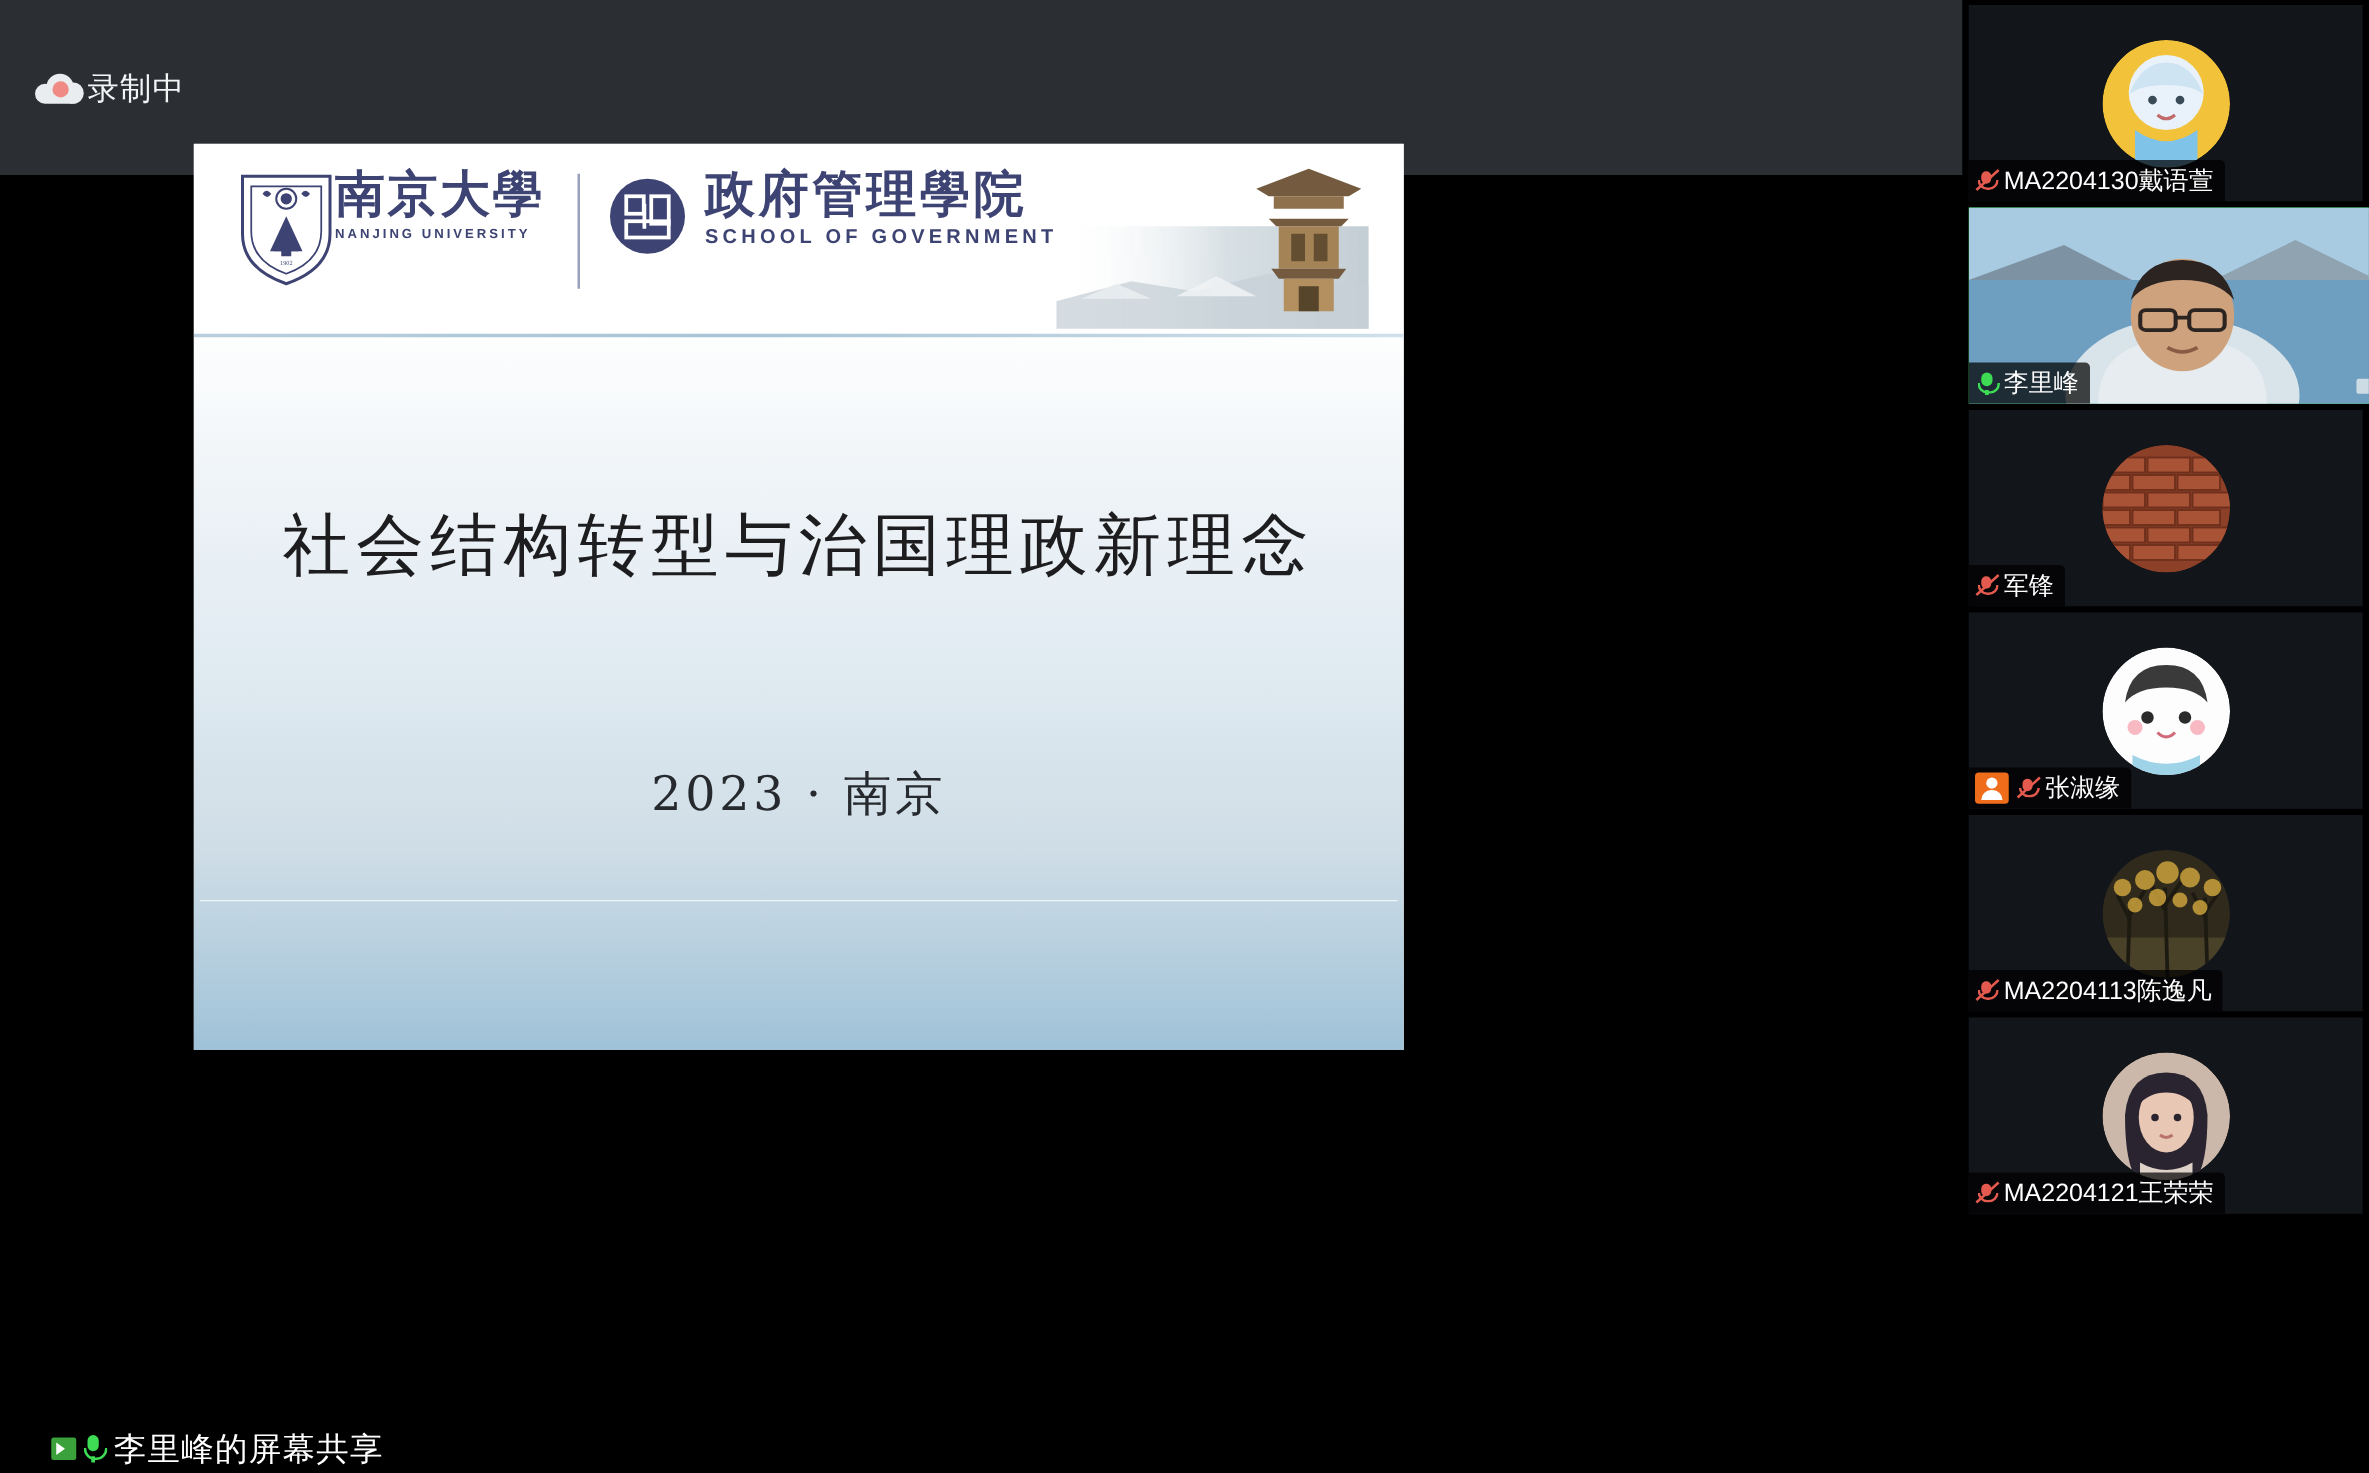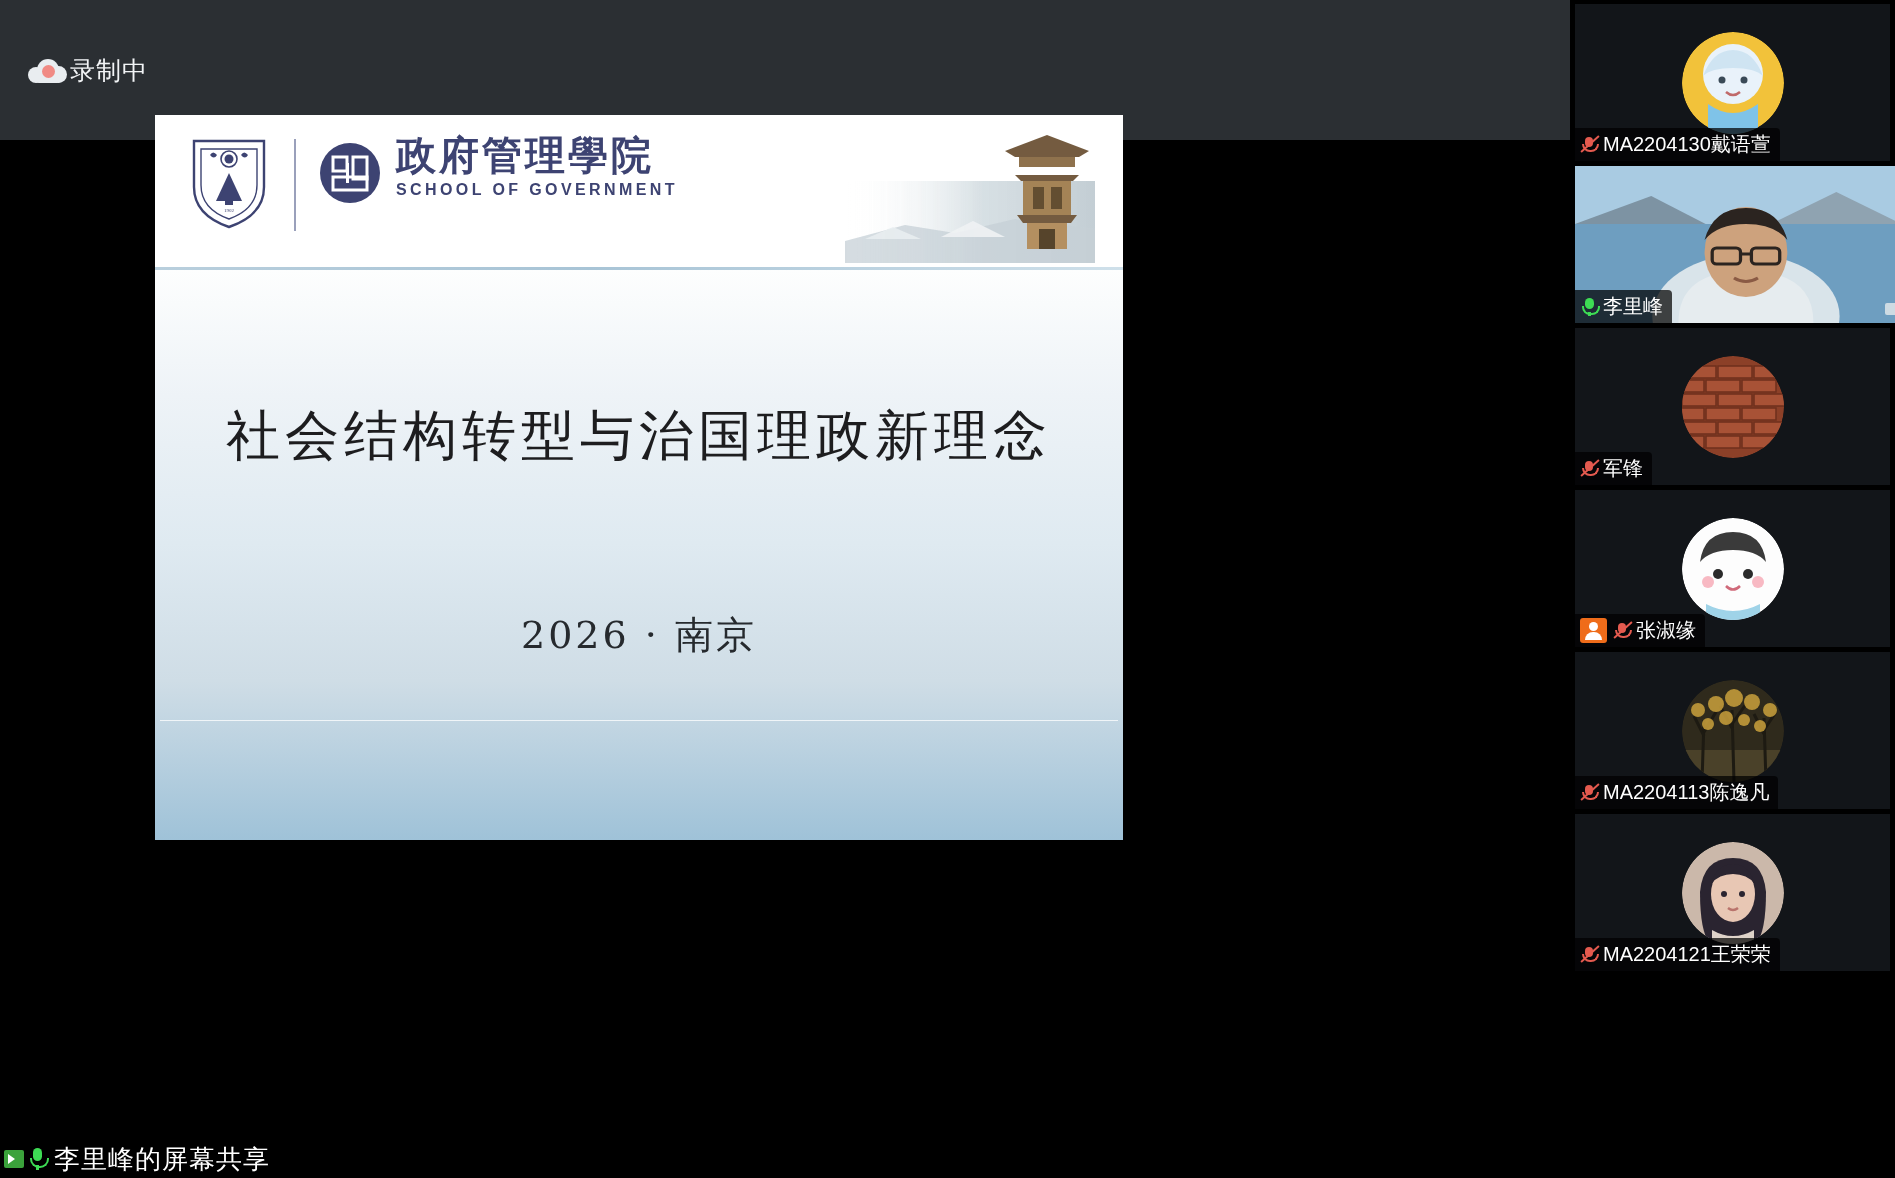--- a/index.html
+++ b/index.html
@@ -38,21 +38,21 @@
 
   .slide-body{position:absolute;left:0;top:155px;width:100%;height:570px;
     background:linear-gradient(180deg,#fdfefe 0%,#eef3f7 22%,#dfeaf1 48%,#cfdde6 72%,#9fc2d8 100%);}
   .slide-title{position:absolute;left:0;top:130px;width:100%;text-align:center;
     font-family:"DejaVu Serif","Liberation Serif",serif;font-size:54px;color:#1d1d1f;letter-spacing:5px;font-weight:normal;}
   .slide-sub{position:absolute;left:0;top:340px;width:100%;text-align:center;
     font-family:"DejaVu Serif","Liberation Serif",serif;font-size:38px;color:#262a2e;letter-spacing:3px;}
   .slide-rule{position:absolute;left:5px;top:450px;width:958px;height:1px;background:rgba(255,255,255,.75);}
 
   
-  .sharebar{position:absolute;left:0;bottom:0;width:1570px;height:38px;background:#000;display:flex;align-items:center;}
+  .sharebar{position:absolute;left:0;bottom:0;width:1570px;height:38px;background:#000;display:flex;align-items:center;padding-left:37px;}
   .share-ico{width:20px;height:18px;margin-left:4px;background:#3ba23b;border-radius:2px;position:relative;}
   .share-ico:after{content:"";position:absolute;left:4px;top:4px;width:0;height:0;
     border-left:7px solid #fff;border-top:5px solid transparent;border-bottom:5px solid transparent;}
   .mic-green{width:14px;height:22px;margin-left:6px;position:relative;}
   .mic-green .body{position:absolute;left:3px;top:0;width:9px;height:13px;border-radius:5px;background:#3ddc54;}
   .mic-green .arc{position:absolute;left:0;top:10px;width:15px;height:8px;border:2px solid #3ddc54;border-top:none;border-radius:0 0 9px 9px;}
   .mic-green .stem{position:absolute;left:6px;top:17px;width:3px;height:5px;background:#3ddc54;}
   .share-text{color:#fff;font-size:26px;margin-left:10px;letter-spacing:1px;}
 
   
@@ -106,20 +106,24 @@
             <circle cx="39" cy="24" r="8" fill="none" stroke="#3d4372" stroke-width="1.6"></circle>
             <circle cx="39" cy="24" r="4.5" fill="#3d4372"></circle>
             <path d="M20 20 q3-5 7 0 q-3 5-7 0 z" fill="#3d4372"></path>
             <path d="M51 20 q3-5 7 0 q-3 5-7 0 z" fill="#3d4372"></path>
             <path d="M39 38 L52 66 L26 66 Z" fill="#3d4372"></path>
             <path d="M39 46 L49 66 L29 66 Z" fill="#3d4372"></path>
             <rect x="35" y="64" width="8" height="6" fill="#3d4372"></rect>
             <text x="39" y="77" font-size="5" fill="#3d4372" text-anchor="middle" font-family="Liberation Serif, serif">1902</text>
           </svg>
 
+          <div class="logo-text-col">
+            <div class="nju-name">南京大學</div>
+            <div class="nju-sub">NANJING UNIVERSITY</div>
+          </div>
 
           <div class="divider"></div>
 
           <svg class="seal" viewBox="0 0 64 64">
             <circle cx="32" cy="32" r="30" fill="#3d4372"></circle>
             <rect x="15" y="16" width="14" height="14" fill="none" stroke="#fff" stroke-width="3"></rect>
             <rect x="35" y="16" width="14" height="22" fill="none" stroke="#fff" stroke-width="3"></rect>
             <rect x="15" y="36" width="34" height="13" fill="none" stroke="#fff" stroke-width="3"></rect>
             <rect x="28" y="22" width="3" height="20" fill="#fff"></rect>
           </svg>
@@ -153,21 +157,21 @@
             <rect x="14" y="94" width="40" height="26" fill="#b08a58"></rect>
             <rect x="26" y="100" width="16" height="20" fill="#4d3a20"></rect>
           </g>
         </svg>
 
         <div class="head-rule"></div>
       </div>
 
       <div class="slide-body">
         <div class="slide-title">社会结构转型与治国理政新理念</div>
-        <div class="slide-sub">2026 · 南京</div>
+        <div class="slide-sub">2023 · 南京</div>
         <div class="slide-rule"></div>
       </div>
 
     </div>
   </div>
 
   <div class="sharebar">
     <div class="share-ico"></div>
     <div class="mic-green">
       <div class="body"></div>

